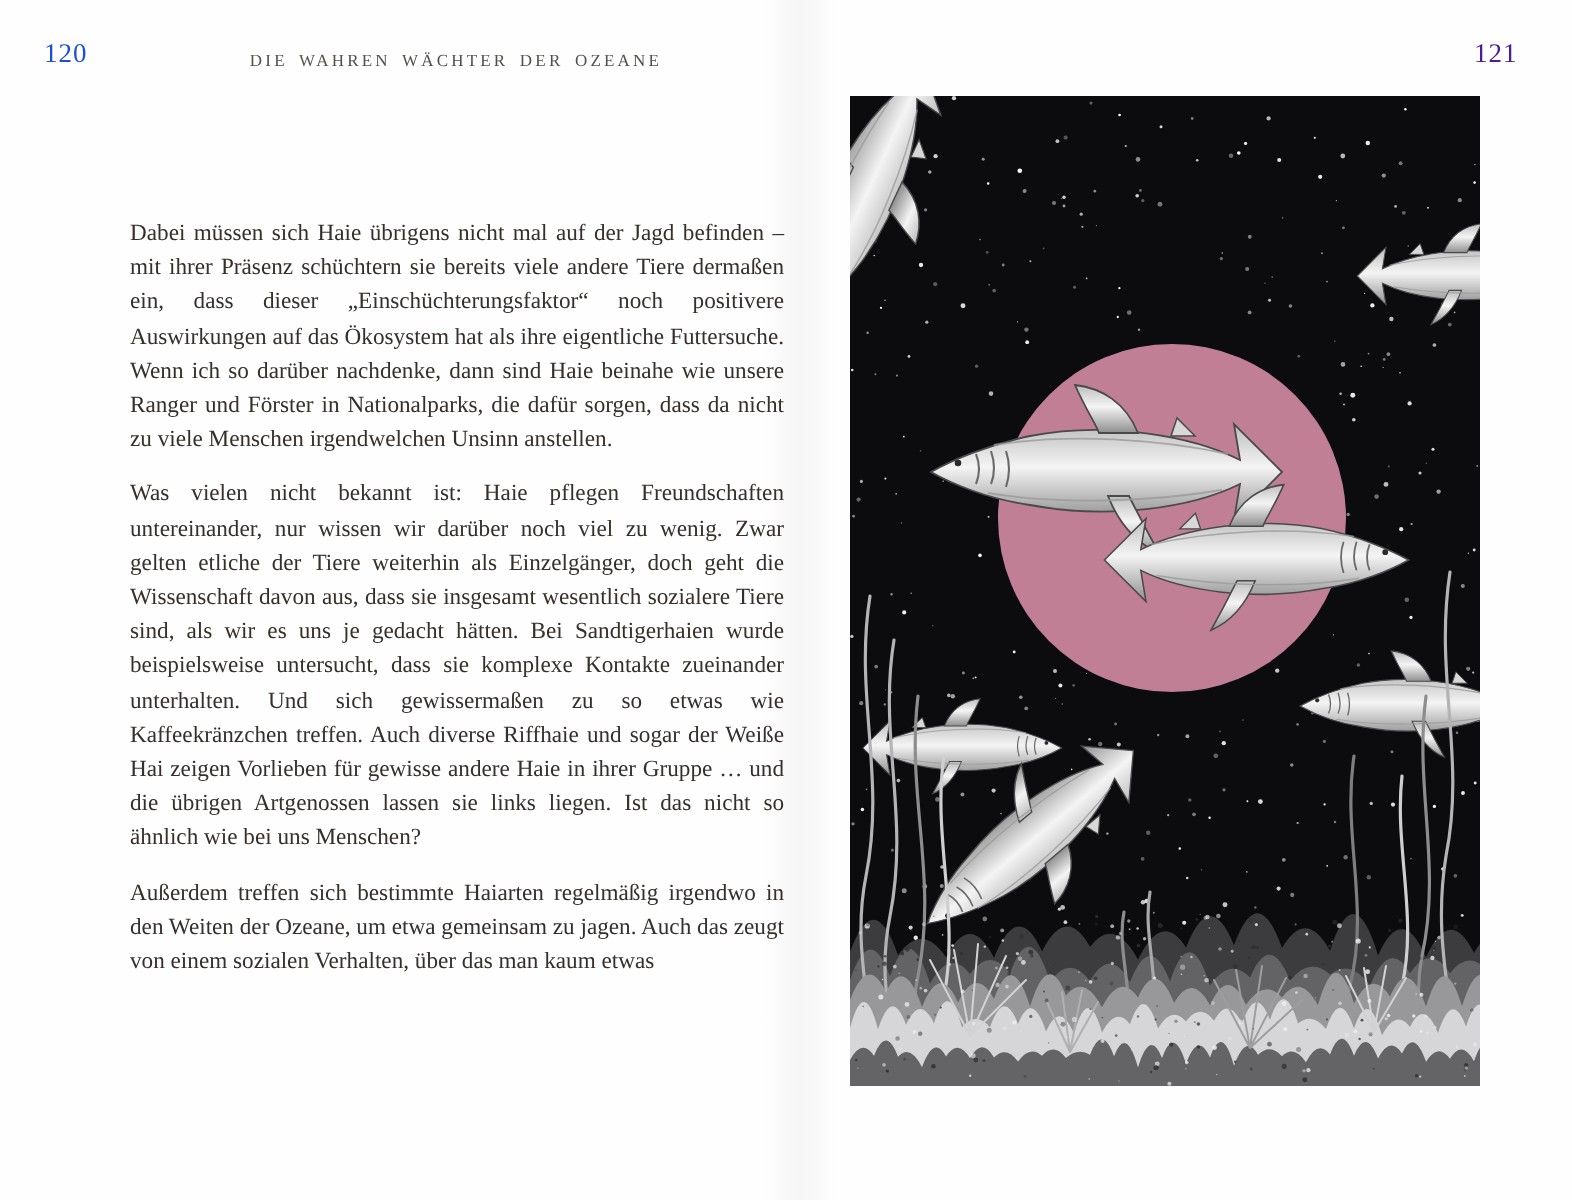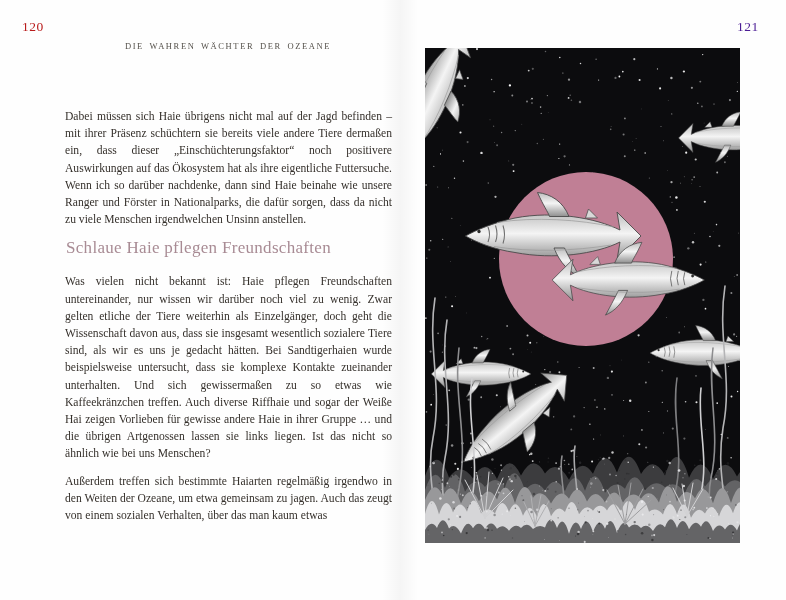--- a/index.html
+++ b/index.html
@@ -6,23 +6,23 @@
   html,body { width:786px; height:600px; }
   body { font-family:"Liberation Serif", serif; background:#ffffff; position:relative; overflow:hidden; }
 
   .spread { position:absolute; inset:0; background:#fefefe; }
 
   .gutter-shadow { position:absolute; left:382px; top:0; width:36px; height:600px;
     background:linear-gradient(to right, rgba(0,0,0,0), rgba(0,0,0,0.035) 50%, rgba(0,0,0,0)); }
 
   
   .page-left { position:absolute; left:0; top:0; width:393px; height:600px; }
-  .pagenum-left { position:absolute; left:22px; top:19px; font-size:13.5px; color:#b91c1c; letter-spacing:.5px; }
+  .pagenum-left { position:absolute; left:22px; top:19px; font-size:13.5px; color:#1d4ed8; letter-spacing:.5px; }
   .running-header { position:absolute; left:65px; top:25px; width:326px; text-align:center;
-    font-size:8.5px; letter-spacing:1.6px; color:#54504a; word-spacing:2px;margin-top:16px; }
+    font-size:8.5px; letter-spacing:1.6px; color:#54504a; word-spacing:2px; }
 
   .text-block { position:absolute; left:65px; top:108px; width:327px; color:#35302b; }
   .text-block p { font-size:11.6px; line-height:17.2px; text-align:justify;
     text-justify:inter-word; hyphens:auto; -webkit-hyphens:auto; margin:0 0 10px 0; }
   .section-heading { font-family:"Liberation Serif", serif; font-weight:400;
     font-size:17px; color:#a88b94; letter-spacing:.3px; margin:10px 0 15px 1px; }
 
   
   .page-right { position:absolute; left:393px; top:0; width:393px; height:600px; }
   .pagenum-right { position:absolute; left:344px; top:19px; font-size:13.5px; color:#4c1d95; letter-spacing:.5px; }
@@ -33,21 +33,20 @@
 </head>
 <body>
 
 <div class="spread">
 
   <div class="page-left">
     <div class="pagenum-left">120</div>
     <div class="running-header">DIE WAHREN WÄCHTER DER OZEANE</div>
     <div class="text-block">
       <p>Dabei müssen sich Haie übrigens nicht mal auf der Jagd befinden – mit ihrer Präsenz schüchtern sie bereits viele andere Tiere dermaßen ein, dass dieser „Einschüchterungsfaktor“ noch positivere Auswirkungen auf das Ökosystem hat als ihre eigentliche Futtersuche. Wenn ich so darüber nachdenke, dann sind Haie beinahe wie unsere Ranger und Förster in Nationalparks, die dafür sorgen, dass da nicht zu viele Menschen irgendwelchen Unsinn anstellen.</p>
-      <h2 class="section-heading">Schlaue Haie pflegen Freundschaften</h2>
       <p>Was vielen nicht bekannt ist: Haie pflegen Freundschaften untereinander, nur wissen wir darüber noch viel zu wenig. Zwar gelten etliche der Tiere weiterhin als Einzelgänger, doch geht die Wissenschaft davon aus, dass sie insgesamt wesentlich sozialere Tiere sind, als wir es uns je gedacht hätten. Bei Sandtigerhaien wurde beispielsweise untersucht, dass sie komplexe Kontakte zueinander unterhalten. Und sich gewissermaßen zu so etwas wie Kaffeekränzchen treffen. Auch diverse Riffhaie und sogar der Weiße Hai zeigen Vorlieben für gewisse andere Haie in ihrer Gruppe … und die übrigen Artgenossen lassen sie links liegen. Ist das nicht so ähnlich wie bei uns Menschen?</p>
       <p>Außerdem treffen sich bestimmte Haiarten regelmäßig irgendwo in den Weiten der Ozeane, um etwa gemeinsam zu jagen. Auch das zeugt von einem sozialen Verhalten, über das man kaum etwas</p>
     </div>
   </div>
 
   <div class="page-right">
     <div class="pagenum-right">121</div>
 
     <div class="illustration-frame">
       <svg viewBox="0 0 315 495" xmlns="http://www.w3.org/2000/svg">

